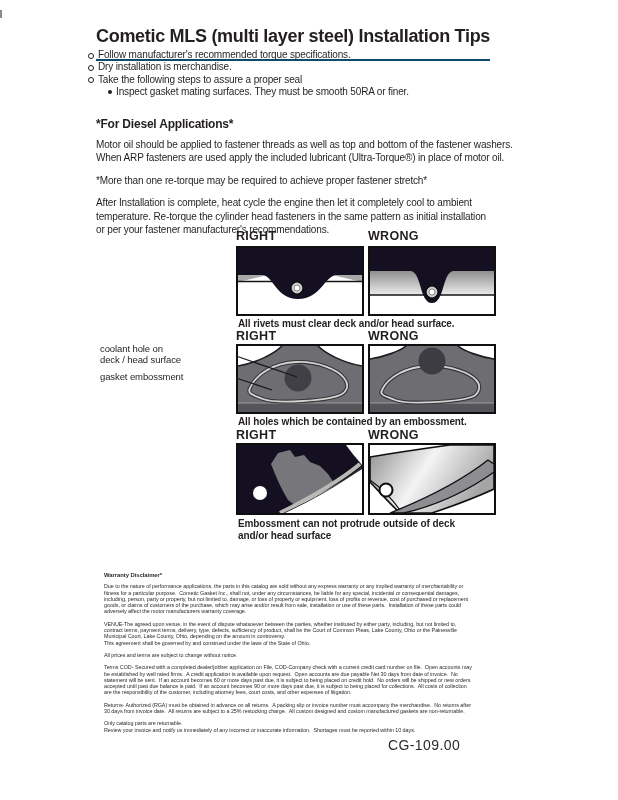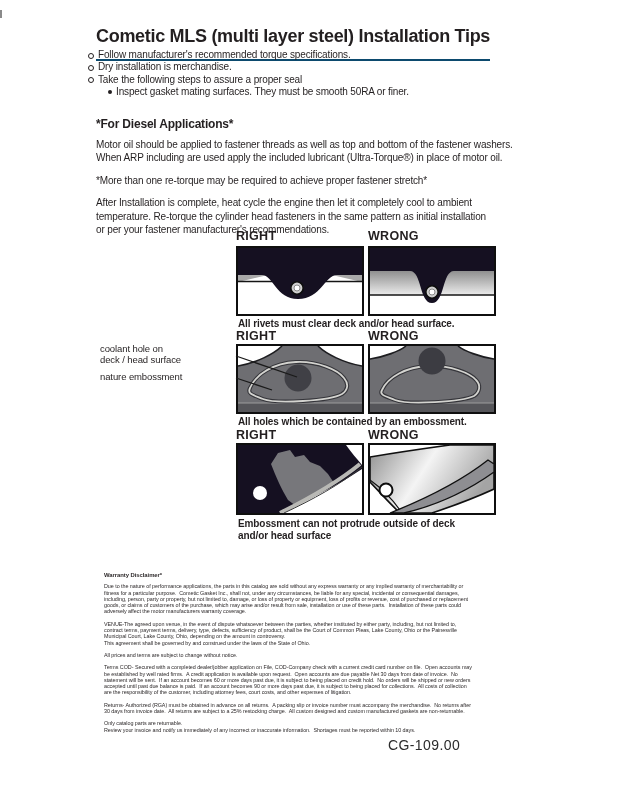--- a/index.html
+++ b/index.html
@@ -74,21 +74,21 @@
     </div>
     <div class="tip-row sub">
       <span class="b-dot"></span>
       <span>Inspect gasket mating surfaces.  They must be smooth 50RA or finer.</span>
     </div>
   </div>
 
   <div class="abs diesel">
     <h2>*For Diesel Applications*</h2>
     <p>Motor oil should be applied to fastener threads as well as top and bottom of the fastener washers.
-When ARP including are used apply the included lubricant (Ultra-Torque®) in place of motor oil.</p>
+When ARP fasteners are used apply the included lubricant (Ultra-Torque®) in place of motor oil.</p>
     <p>*More than one re-torque may be required to achieve proper fastener stretch*</p>
     <p>After Installation is complete, heat cycle the engine then let it completely cool to ambient
 temperature. Re-torque the cylinder head fasteners in the same pattern as initial installation
 or per your fastener manufacturer's recommendations.</p>
   </div>
 
   <div class="abs rw-label" style="left:236px;top:229px;">RIGHT</div>
   <div class="abs rw-label" style="left:368px;top:229px;">WRONG</div>
 
   <div class="abs panel" style="left:236px;top:246px;">
@@ -125,21 +125,21 @@
     </svg>
   </div>
 
   <div class="abs caption" style="left:238px;top:318px;">All rivets must clear deck and/or head surface.</div>
 
   <div class="abs rw-label" style="left:236px;top:329px;">RIGHT</div>
   <div class="abs rw-label" style="left:368px;top:329px;">WRONG</div>
 
   <div class="abs side-label" style="left:100px;top:344px;">coolant hole on
 deck / head surface</div>
-  <div class="abs side-label" style="left:100px;top:372px;">nature embossment</div>
+  <div class="abs side-label" style="left:100px;top:372px;">gasket embossment</div>
 
   <div class="abs panel" style="left:236px;top:344px;">
     <svg width="124" height="66" viewBox="0 0 124 66">
       <rect width="124" height="66" fill="#6e6e72"></rect>
       <path d="M0,0 H44 C36,8 18,17 0,20 Z" fill="#ffffff"></path>
       <path d="M124,0 H80 C88,8 106,17 124,20 Z" fill="#ffffff"></path>
       <path d="M44,0 C36,8 18,17 0,20" fill="none" stroke="#1d1d20" stroke-width="1.6"></path>
       <path d="M80,0 C88,8 106,17 124,20" fill="none" stroke="#1d1d20" stroke-width="1.6"></path>
       <rect y="57" width="124" height="9" fill="#56565a"></rect>
       <line x1="0" y1="57" x2="124" y2="57" stroke="#9c9c9c" stroke-width="1"></line>

